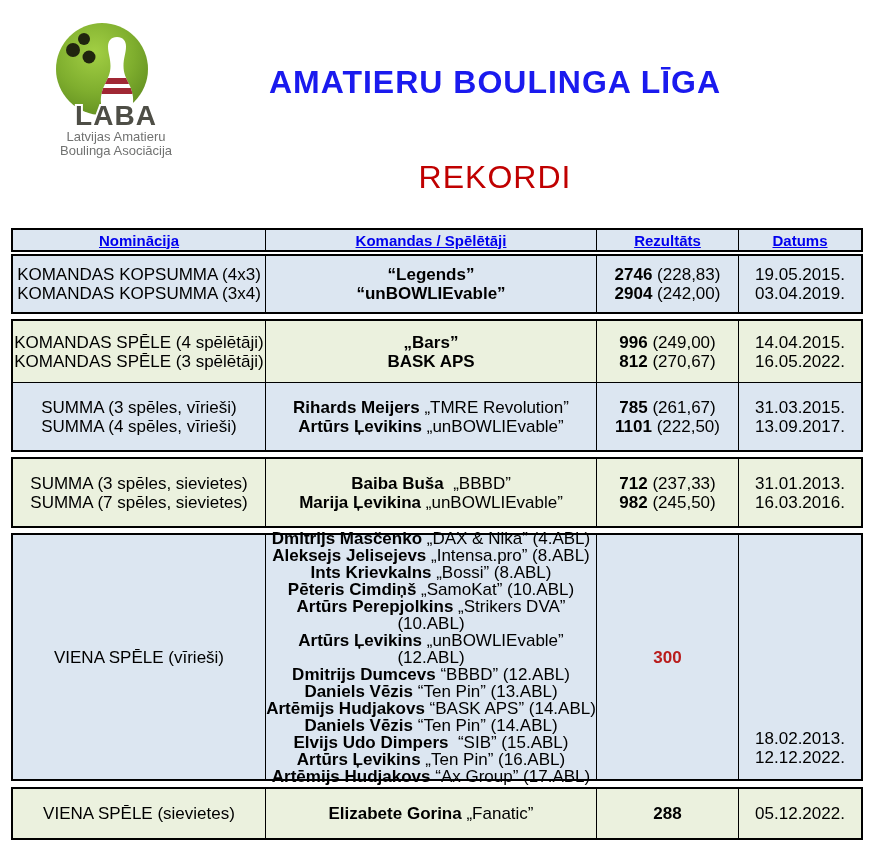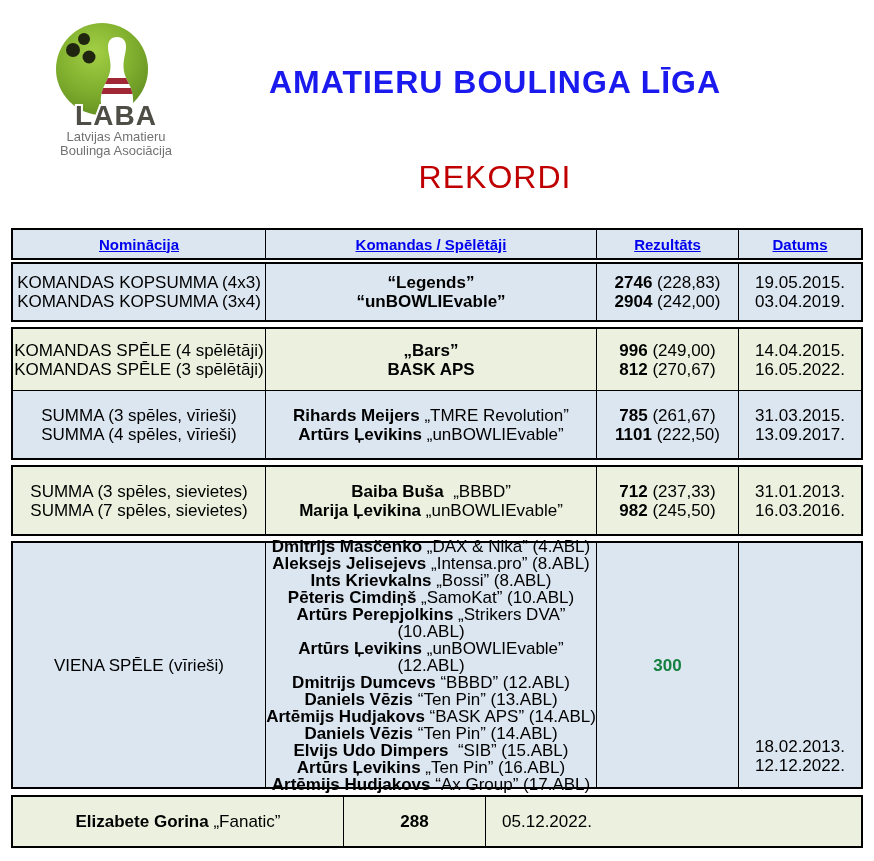--- a/index.html
+++ b/index.html
@@ -11,21 +11,21 @@
   body{
     width:874px;height:861px;background:#fff;position:relative;overflow:hidden;
     font-family:"Liberation Sans","DejaVu Sans",sans-serif;color:#000;
   }
   .logo{position:absolute;left:30px;top:10px}
   .titles{position:absolute;left:120px;top:12px;width:750px;text-align:center}
   .main-title{margin:52px 0 0;font-size:32px;font-weight:bold;letter-spacing:1px;color:var(--title-blue)}
   .sub-title{margin:58px 0 0;font-size:32px;font-weight:normal;letter-spacing:1px;color:var(--rekordi-red)}
 
   .records-table{position:absolute;left:11px;top:228px;width:852px}
-  .theader{display:flex;height:32px;border:2px solid var(--border);background:var(--row-blue);margin-bottom:2px}
+  .theader{display:flex;height:24px;border:2px solid var(--border);background:var(--row-blue);margin-bottom:2px}
   .theader .cell{justify-content:center}
   .hlabel{font-size:15px;font-weight:bold;text-decoration:underline;color:var(--head-blue)}
 
   .group{border:2px solid var(--border);width:852px;margin-bottom:5px;background:#fff}
   .band{display:flex}
   .tone-blue{background:var(--row-blue)}
   .tone-green{background:var(--row-green)}
   .cell{display:flex;flex-direction:column;justify-content:center;align-items:center;text-align:center}
   .c1{width:253px;border-right:1px solid var(--border)}
   .c2{width:331px;border-right:1px solid var(--border)}
@@ -186,30 +186,33 @@
           <div class="line"><span class="bold">Artūrs Ļevikins</span><span> „unBOWLIEvable” (12.ABL)</span></div>
           <div class="line"><span class="bold">Dmitrijs Dumcevs</span><span> “BBBD” (12.ABL)</span></div>
           <div class="line"><span class="bold">Daniels Vēzis</span><span> “Ten Pin” (13.ABL)</span></div>
           <div class="line"><span class="bold">Artēmijs Hudjakovs</span><span> “BASK APS” (14.ABL)</span></div>
           <div class="line"><span class="bold">Daniels Vēzis</span><span> “Ten Pin” (14.ABL)</span></div>
           <div class="line"><span class="bold">Elvijs Udo Dimpers</span><span> &nbsp;“SIB” (15.ABL)</span></div>
           <div class="line"><span class="bold">Artūrs Ļevikins</span><span> „Ten Pin” (16.ABL)</span></div>
           <div class="line"><span class="bold">Artēmijs Hudjakovs</span><span> “Ax Group” (17.ABL)</span></div>
         </div>
         <div class="cell c3">
-          <div class="line"><span class="bold" style="color: #15803d;">300</span></div>
+          <div class="line"><span class="bold" style="color: #b91c1c;">300</span></div>
         </div>
         <div class="cell c4 split">
           <div class="line">18.02.2013.</div>
           <div class="line">12.12.2022.</div>
         </div>
       </div>
     </div>
     <div class="group g4">
       <div class="band b0 tone-green">
+        <div class="cell c1">
+          <div class="line">VIENA SPĒLE (sievietes)</div>
+        </div>
         <div class="cell c2">
           <div class="line"><span class="bold">Elizabete Gorina</span><span> „Fanatic”</span></div>
         </div>
         <div class="cell c3">
           <div class="line"><span class="bold">288</span></div>
         </div>
         <div class="cell c4">
           <div class="line">05.12.2022.</div>
         </div>
       </div>

